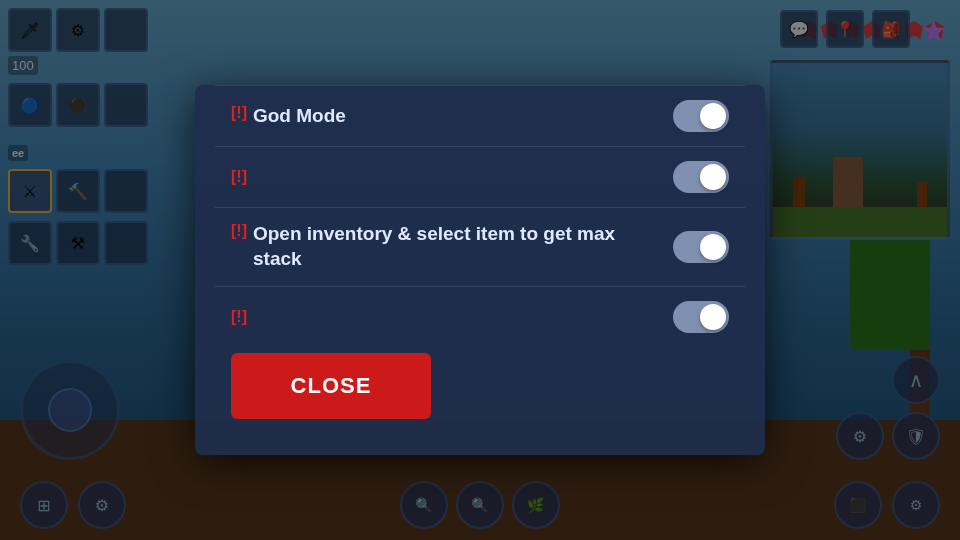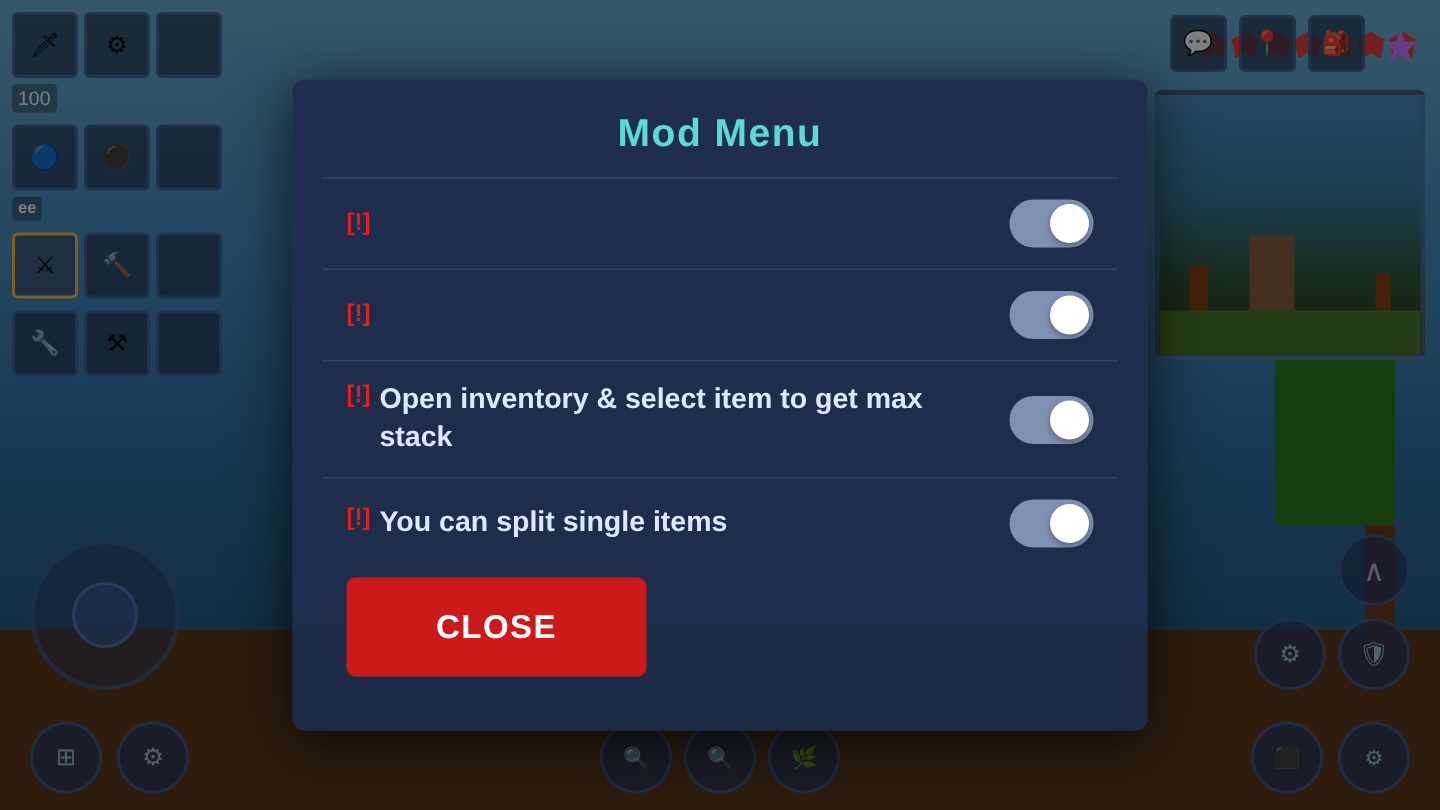--- a/index.html
+++ b/index.html
@@ -391,21 +391,21 @@
     <div class="hud-slot">🗡</div>
     <div class="hud-slot">⚙</div>
     <div class="hud-slot"></div>
   </div>
   <div style="color:#fff; font-size:13px; padding: 2px 4px; background: rgba(0,0,0,0.3); width:fit-content; border-radius:3px;">100</div>
   <div class="hud-grid" style="margin-top:4px;">
     <div class="hud-slot">🔵</div>
     <div class="hud-slot">⚫</div>
     <div class="hud-slot"></div>
   </div>
-  <div style="color:#fff; font-size:11px; padding: 2px 4px; background: rgba(0,0,0,0.3); width:fit-content; border-radius:3px; margin-top:0;font-weight:bold;">ee</div>
+  <div style="color:#fff; font-size:11px; padding: 2px 4px; background: rgba(0,0,0,0.3); width:fit-content; border-radius:3px; margin-top:14px;font-weight:bold;">ee</div>
   <div class="hud-grid" style="margin-top:4px;">
     <div class="hud-slot active">⚔</div>
     <div class="hud-slot">🔨</div>
     <div class="hud-slot"></div>
   </div>
   <div class="hud-grid" style="margin-top:4px;">
     <div class="hud-slot">🔧</div>
     <div class="hud-slot">⚒</div>
     <div class="hud-slot"></div>
   </div>
@@ -463,27 +463,27 @@
     </div>
     <div class="circle-btn">
       <span style="color:#a0c0e0; font-size:14px;">⚙</span>
     </div>
   </div>
 </div>
 
 <div class="modal-overlay">
   <div class="mod-menu">
 
-    <div class="mod-menu-title">Mod Menu</div>
 
     <div class="mod-menu-body">
 
       <div class="mod-item">
         <div class="mod-item-label">
           <span class="mod-warning">[!]</span>
+          <span class="mod-text">God Mode</span>
         </div>
         <div class="toggle"></div>
       </div>
 
       <div class="mod-item">
         <div class="mod-item-label">
           <span class="mod-warning">[!]</span>
         </div>
         <div class="toggle"></div>
       </div>
@@ -492,21 +492,20 @@
         <div class="mod-item-label">
           <span class="mod-warning">[!]</span>
           <span class="mod-text">Open inventory &amp; select item to get max stack</span>
         </div>
         <div class="toggle"></div>
       </div>
 
       <div class="mod-item">
         <div class="mod-item-label">
           <span class="mod-warning">[!]</span>
-          <span class="mod-text">You can split single items</span>
         </div>
         <div class="toggle"></div>
       </div>
 
       <div class="mod-buttons">
         <button class="btn-close">CLOSE</button>
       </div>
 
     </div>
   </div>

